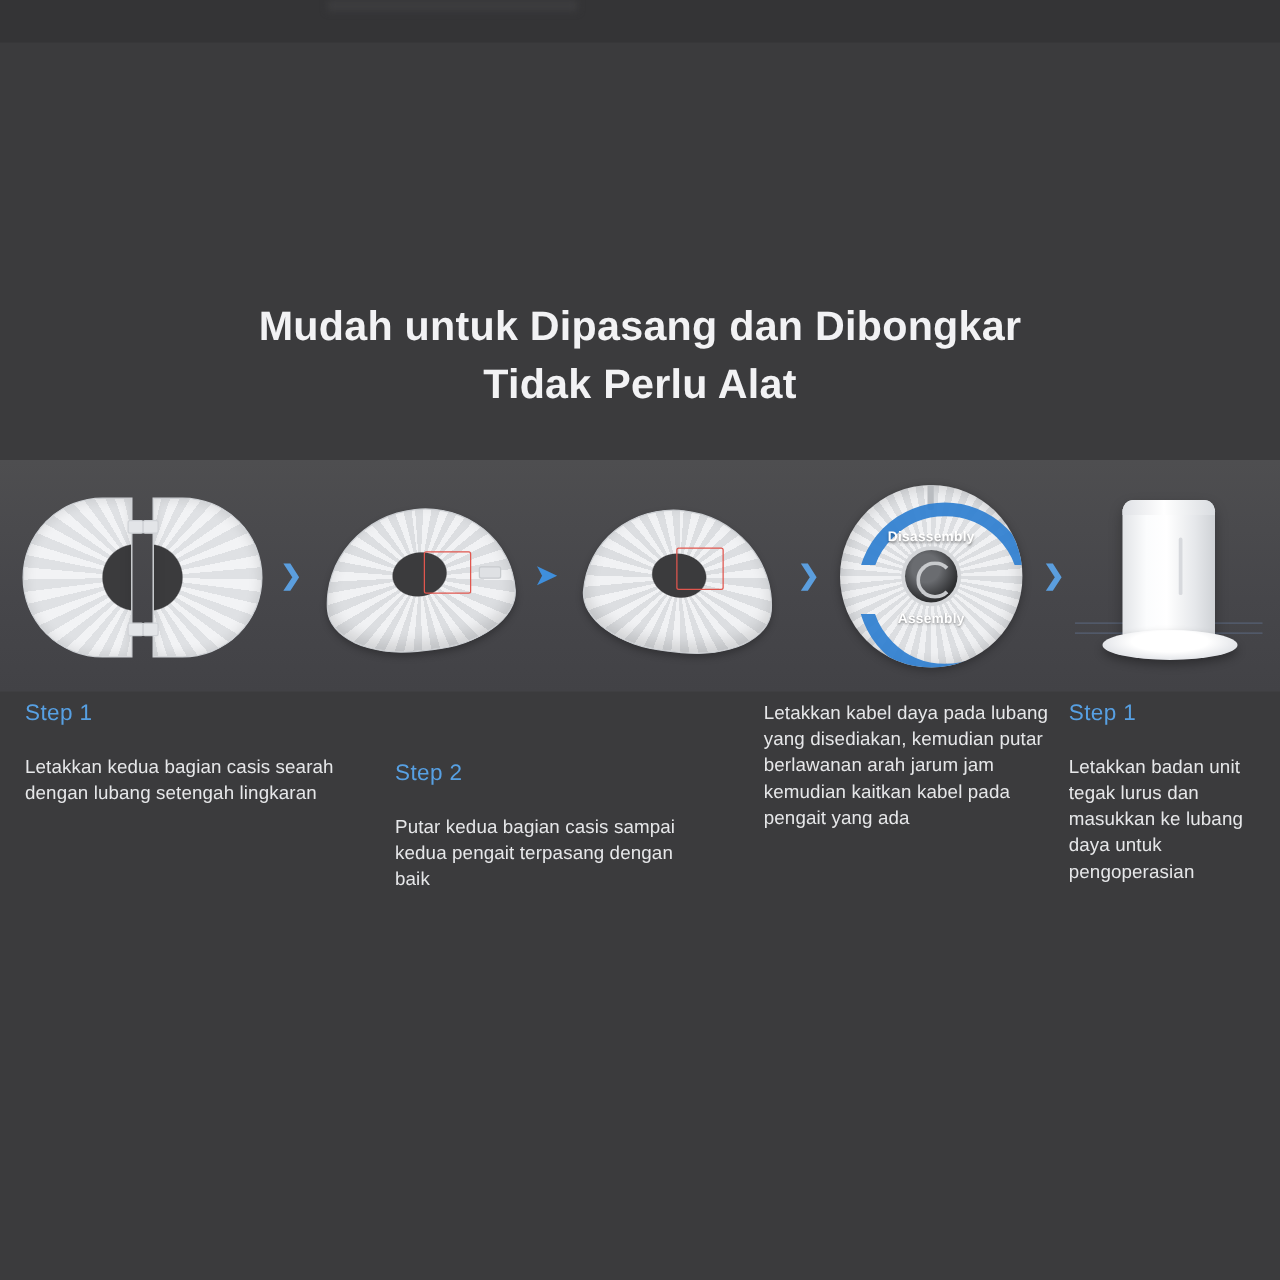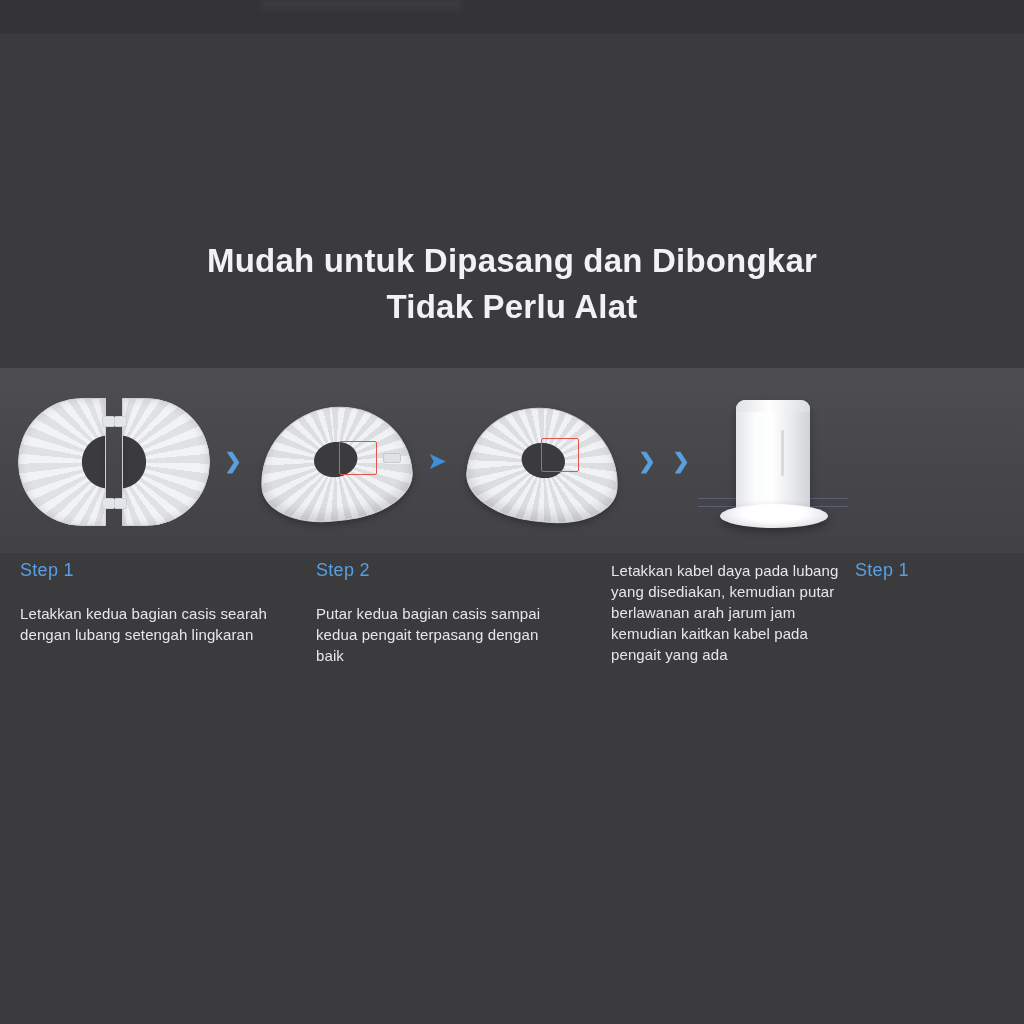--- a/index.html
+++ b/index.html
@@ -259,21 +259,21 @@
     letter-spacing: 0.3px;
     margin: 0 0 22px 0;
   }
   .step-body {
     color: #e6e7e9;
     font-size: 15px;
     line-height: 21px;
     letter-spacing: 0.1px;
   }
   .s1 { left: 20px; width: 270px; }
-  .s2 { left: 316px; width: 250px; }
+  .s2 { left: 316px; width: 250px; margin-top: 48px; }
   .s3 { left: 611px; width: 230px; }
   .s4 { left: 855px; width: 165px; }
 </style>
 </head>
 <body>
 
 <div class="page">
 
   <div class="top-strip">
     <div class="blotch"></div>
@@ -315,20 +315,30 @@
 
     <div class="cell" style="width:176px;">
       <div class="ill" style="width:166px; height:126px;">
         <div class="disc d3" style="left:8px; top:10px;"></div>
         <div class="redbox" style="left:82px; top:40px;"></div>
       </div>
     </div>
 
     <div class="arrow">❯</div>
 
+    <div class="cell" style="width:162px;">
+      <div class="dial">
+        <div class="cable"></div>
+        <div class="ring"></div>
+        <div class="ring low"></div>
+        <div class="hub"></div>
+        <div class="dial-label top">Disassembly</div>
+        <div class="dial-label bottom">Assembly</div>
+      </div>
+    </div>
 
     <div class="arrow">❯</div>
 
     <div class="cell" style="width:150px;">
       <div class="unit-wrap">
         <div class="scanline" style="top:112px;"></div>
         <div class="scanline" style="top:120px;"></div>
         <div class="unit-body">
           <div class="cap"></div>
           <div class="slot"></div>
@@ -350,17 +360,18 @@
       <div class="step-title">Step 2</div>
       <div class="step-body">Putar kedua bagian casis sampai kedua pengait terpasang dengan baik</div>
     </div>
 
     <div class="step s3">
       <div class="step-body">Letakkan kabel daya pada lubang yang disediakan, kemudian putar berlawanan arah jarum jam kemudian kaitkan kabel pada pengait yang ada</div>
     </div>
 
     <div class="step s4">
       <div class="step-title">Step 1</div>
+      <div class="step-body">Letakkan badan unit tegak lurus dan masukkan ke lubang daya untuk pengoperasian</div>
     </div>
 
   </div>
 
 </div>
 
 </body></html>

